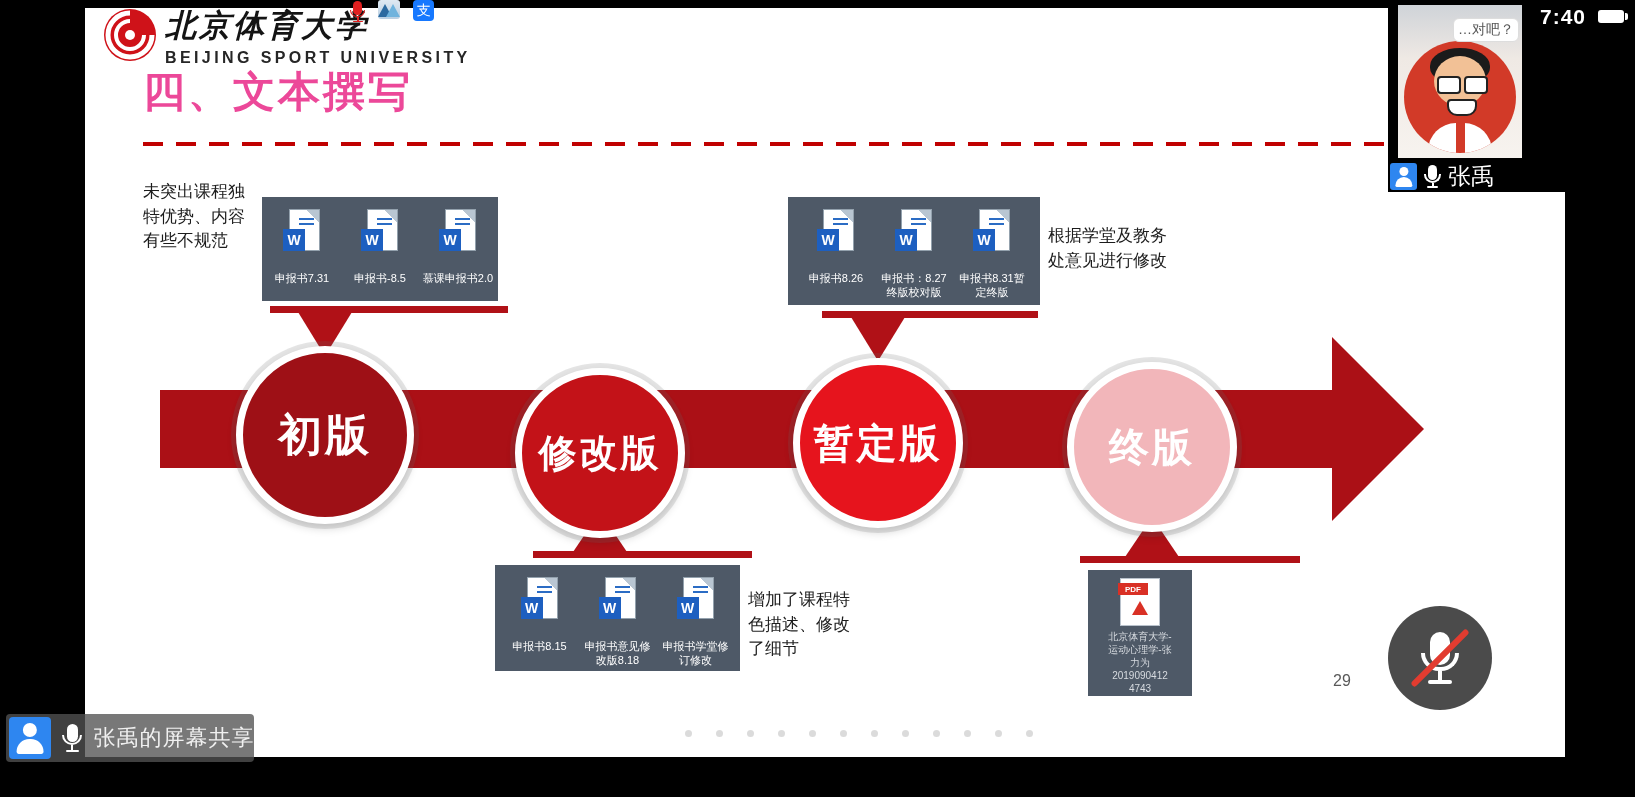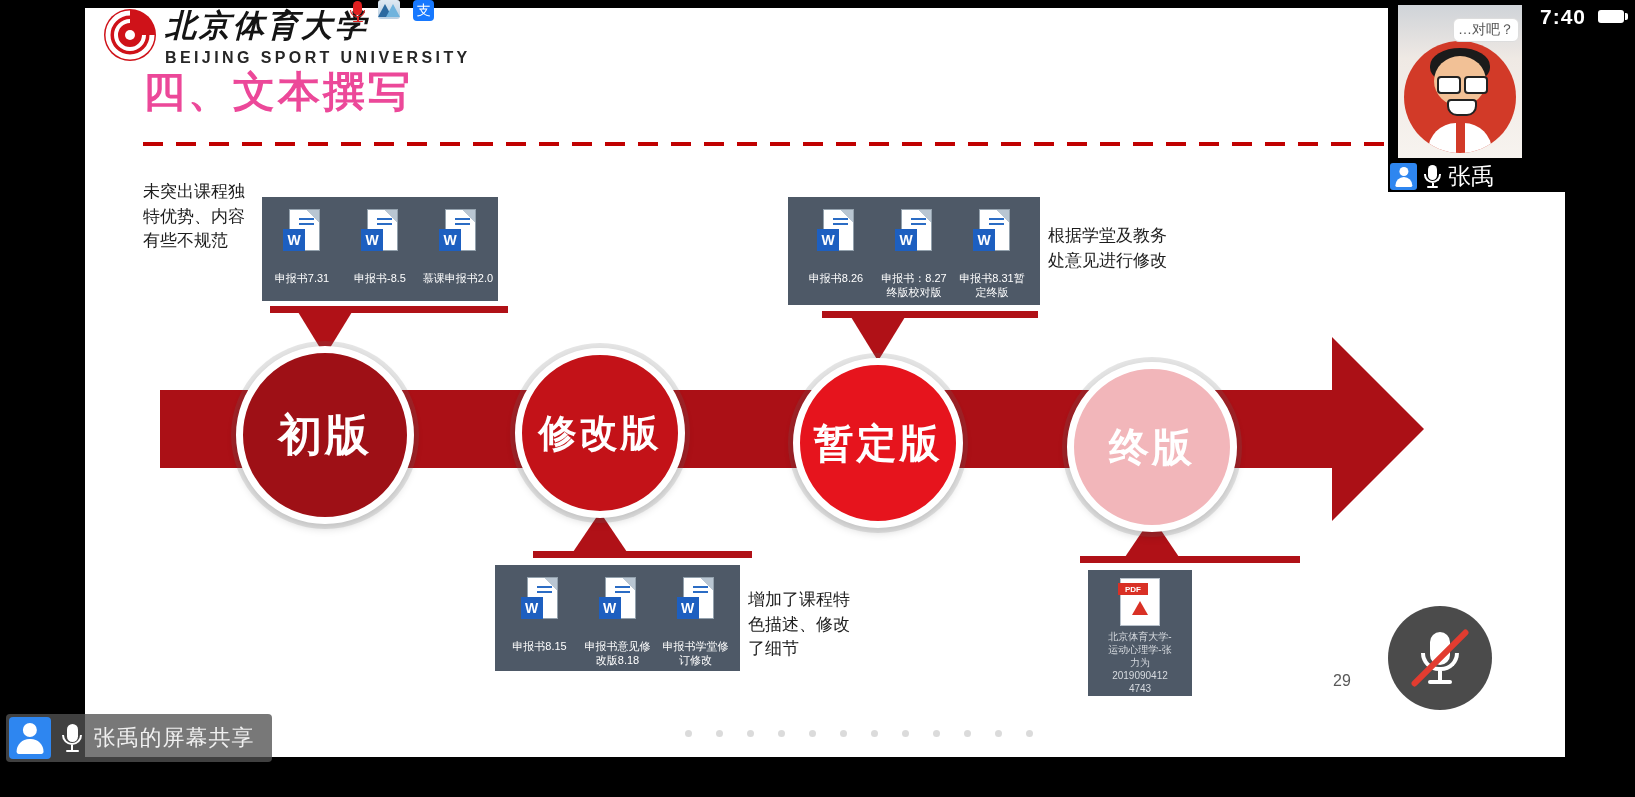--- a/index.html
+++ b/index.html
@@ -64,21 +64,21 @@
   .arrow-body { position:absolute; left:75px; top:382px; width:1172px; height:78px; background:#ab1016; }
   .arrow-head { position:absolute; left:1247px; top:329px; width:0; height:0;
                 border-top:92px solid transparent; border-bottom:92px solid transparent;
                 border-left:92px solid #ab1016; }
 
   .stage { position:absolute; border-radius:50%; border:7px solid #ffffff; box-sizing:border-box;
            box-shadow:0 0 0 5px rgba(110,110,110,0.18), 0 4px 10px rgba(0,0,0,0.18);
            display:flex; align-items:center; justify-content:center; color:#ffffff;
            font-weight:bold; letter-spacing:3px; z-index:3; }
   .stage1 { left:151px; top:338px; width:178px; height:178px; font-size:44px; background:#9e1016; }
-  .stage2 { left:430px; top:340px; width:170px; height:170px; font-size:38px; background:#c31218; }
+  .stage2 { left:430px; top:360px; width:170px; height:170px; font-size:38px; background:#c31218; }
   .stage3 { left:708px; top:350px; width:170px; height:170px; font-size:40px; background:#e6141d; }
   .stage4 { left:982px; top:354px; width:170px; height:170px; font-size:40px; background:#f2b6ba; }
 
   .pdf-box { position:absolute; left:1003px; top:562px; width:104px; height:126px; background:#4e5967;
              display:flex; flex-direction:column; align-items:center; padding-top:8px; box-sizing:border-box; }
   .pdf-icon { position:relative; width:40px; height:48px; background:#ffffff; border:1px solid #b9c2cc;
               box-sizing:border-box; }
   .pdf-band { position:absolute; left:-3px; top:4px; width:30px; height:12px; background:#d93025;
               color:#fff; font-size:8px; font-weight:bold; display:flex; align-items:center;
               justify-content:center; }
@@ -146,21 +146,21 @@
   .av-stripe { position:absolute; left:28px; top:0; width:9px; height:32px; background:#d23a28; }
   .bubble { position:absolute; right:3px; top:13px; background:#fff; border:1px solid #ddd;
             border-radius:6px; padding:2px 4px; font-size:14px; color:#555; white-space:nowrap;margin-left:18px; }
 
   .cam-row { position:absolute; left:2px; top:161px; display:flex; align-items:center; gap:7px; }
   .tile-sm { width:27px; height:27px; border-radius:3px; background:#2e86f0; }
   .cam-mic { font-size:10px; color:#fff; }
   .cam-name { color:#fff; font-size:23px; }
 
   .share-pill { position:absolute; left:6px; top:714px; height:48px; display:flex; align-items:center;
-                gap:11px; background:rgba(82,82,82,0.78); border-radius:4px; padding-right:18px; z-index:8; }
+                gap:11px; background:rgba(82,82,82,0.78); border-radius:4px; z-index:8; }
   .tile-lg { width:42px; height:42px; border-radius:4px; background:#2e86f0; margin-left:3px; }
   .share-mic { font-size:12px; color:#fff; }
   .share-label { color:#f0f0f0; font-size:22px; letter-spacing:1px; }
 
   .mute-btn { position:absolute; left:1388px; top:606px; width:104px; height:104px; border-radius:50%;
               background:rgba(64,64,64,0.94); display:flex; align-items:center; justify-content:center;
               z-index:8; }
   .mute-mic { font-size:22px; color:#fff; }
   .slash { position:absolute; left:49px; top:13px; width:6px; height:78px; background:#e23c30;
            border-radius:3px; transform:rotate(45deg); }

